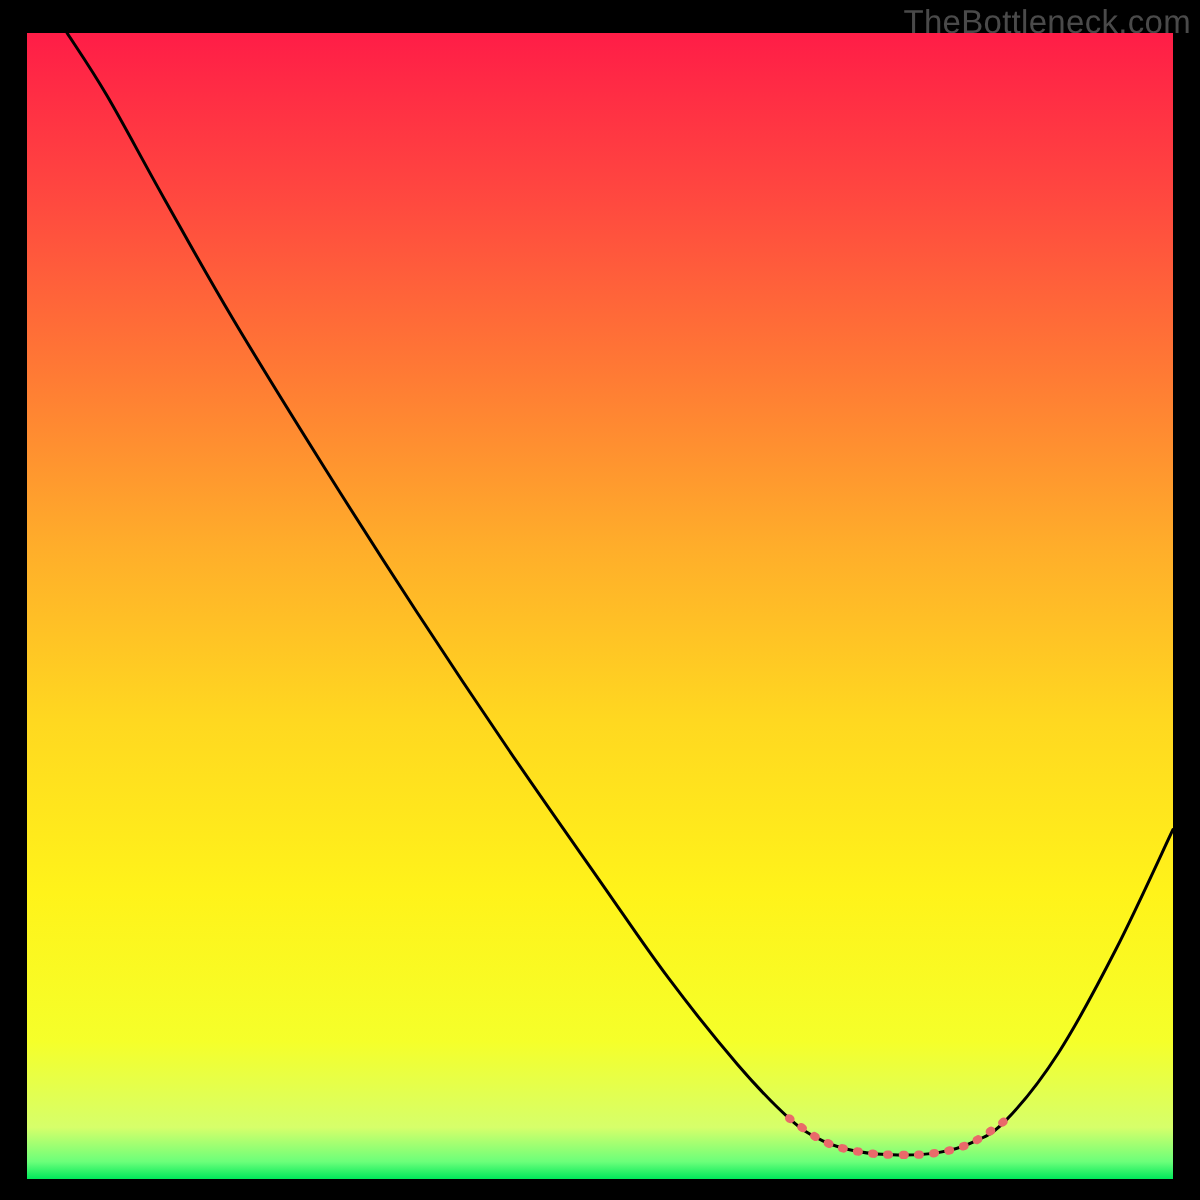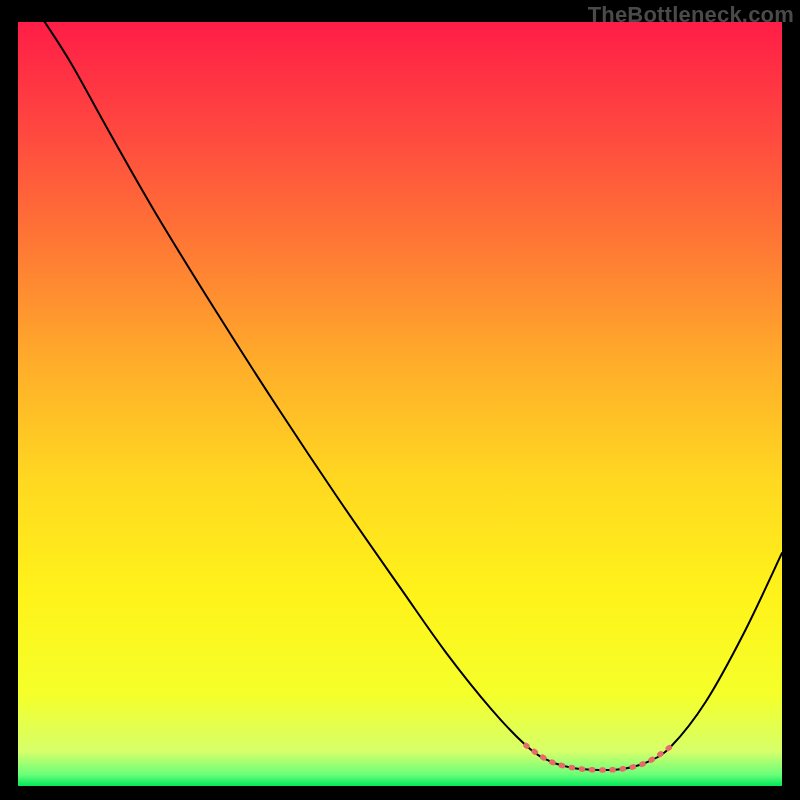--- a/index.html
+++ b/index.html
@@ -18,21 +18,21 @@
     width: 764px;
     height: 764px;
     background: #000;
   }
   .watermark {
     position: absolute;
     top: 2px;
     right: 6px;
     color: #4a4a4a;
     font-size: 22px;
-    font-weight: 700;
+    font-weight: 400;
     letter-spacing: 0.2px;
     user-select: none;
   }
   svg { display: block; }
 </style>
 </head>
 <body>
 
 <div class="watermark">TheBottleneck.com</div>
 

